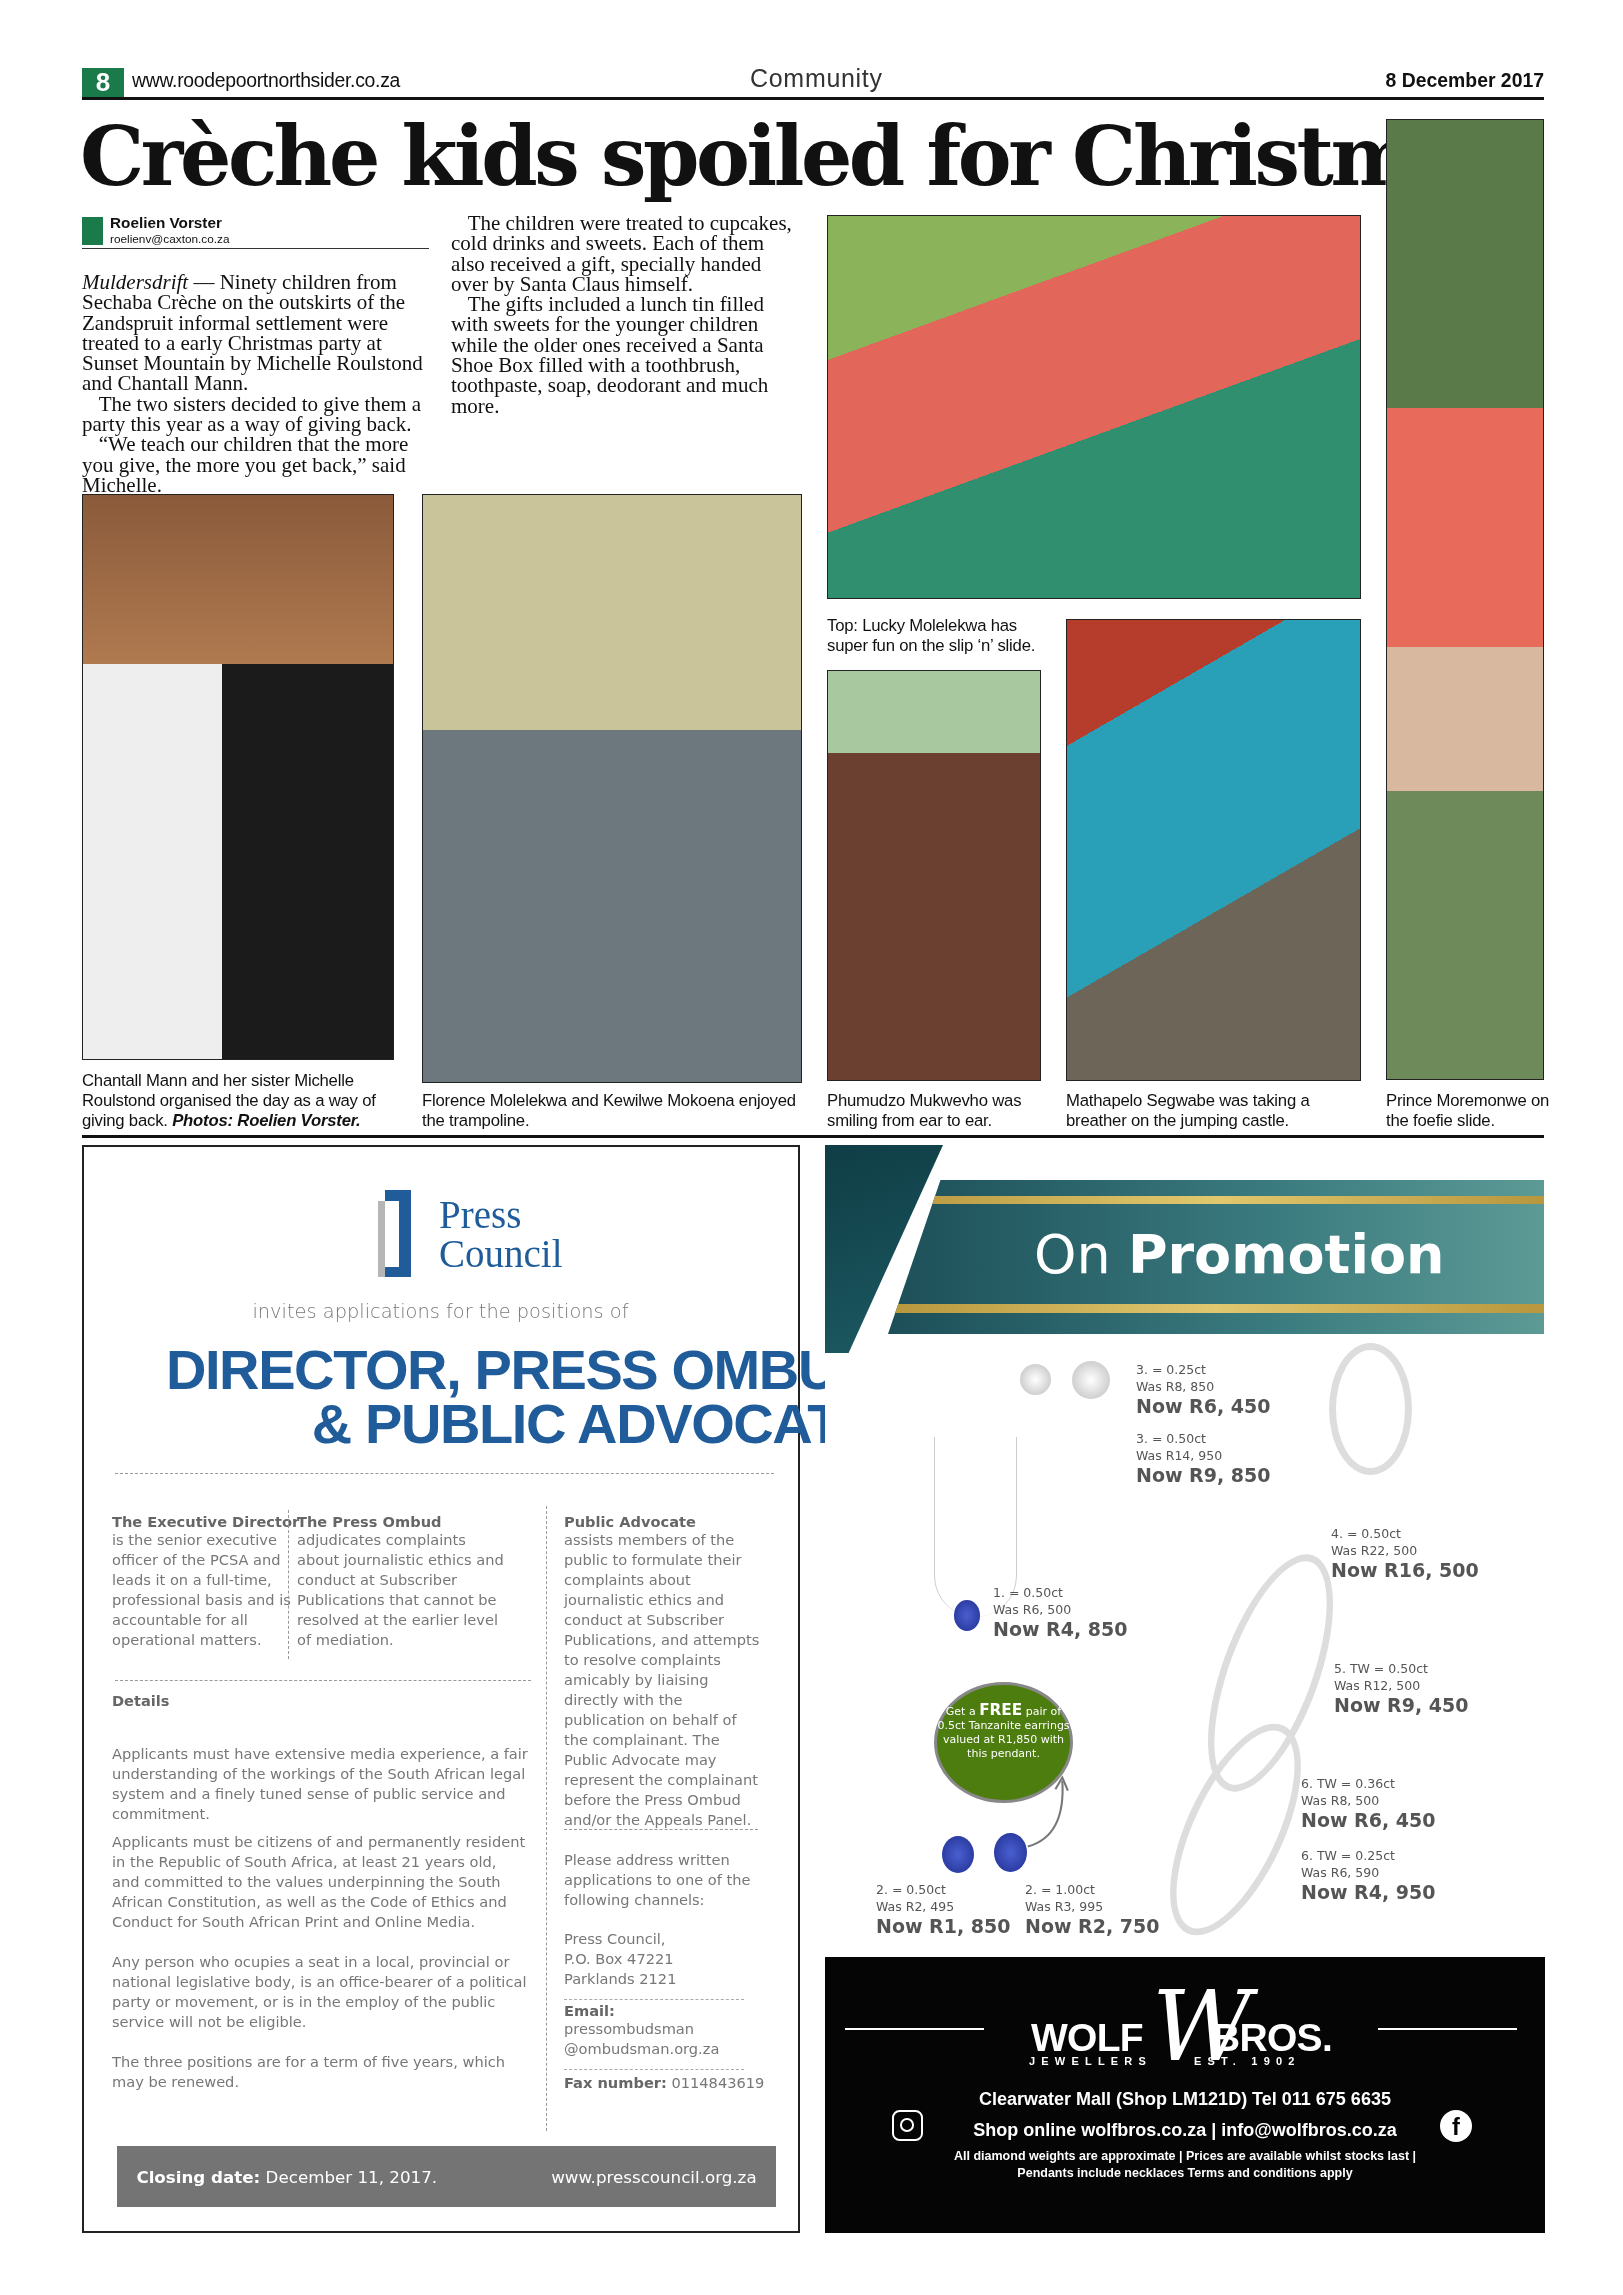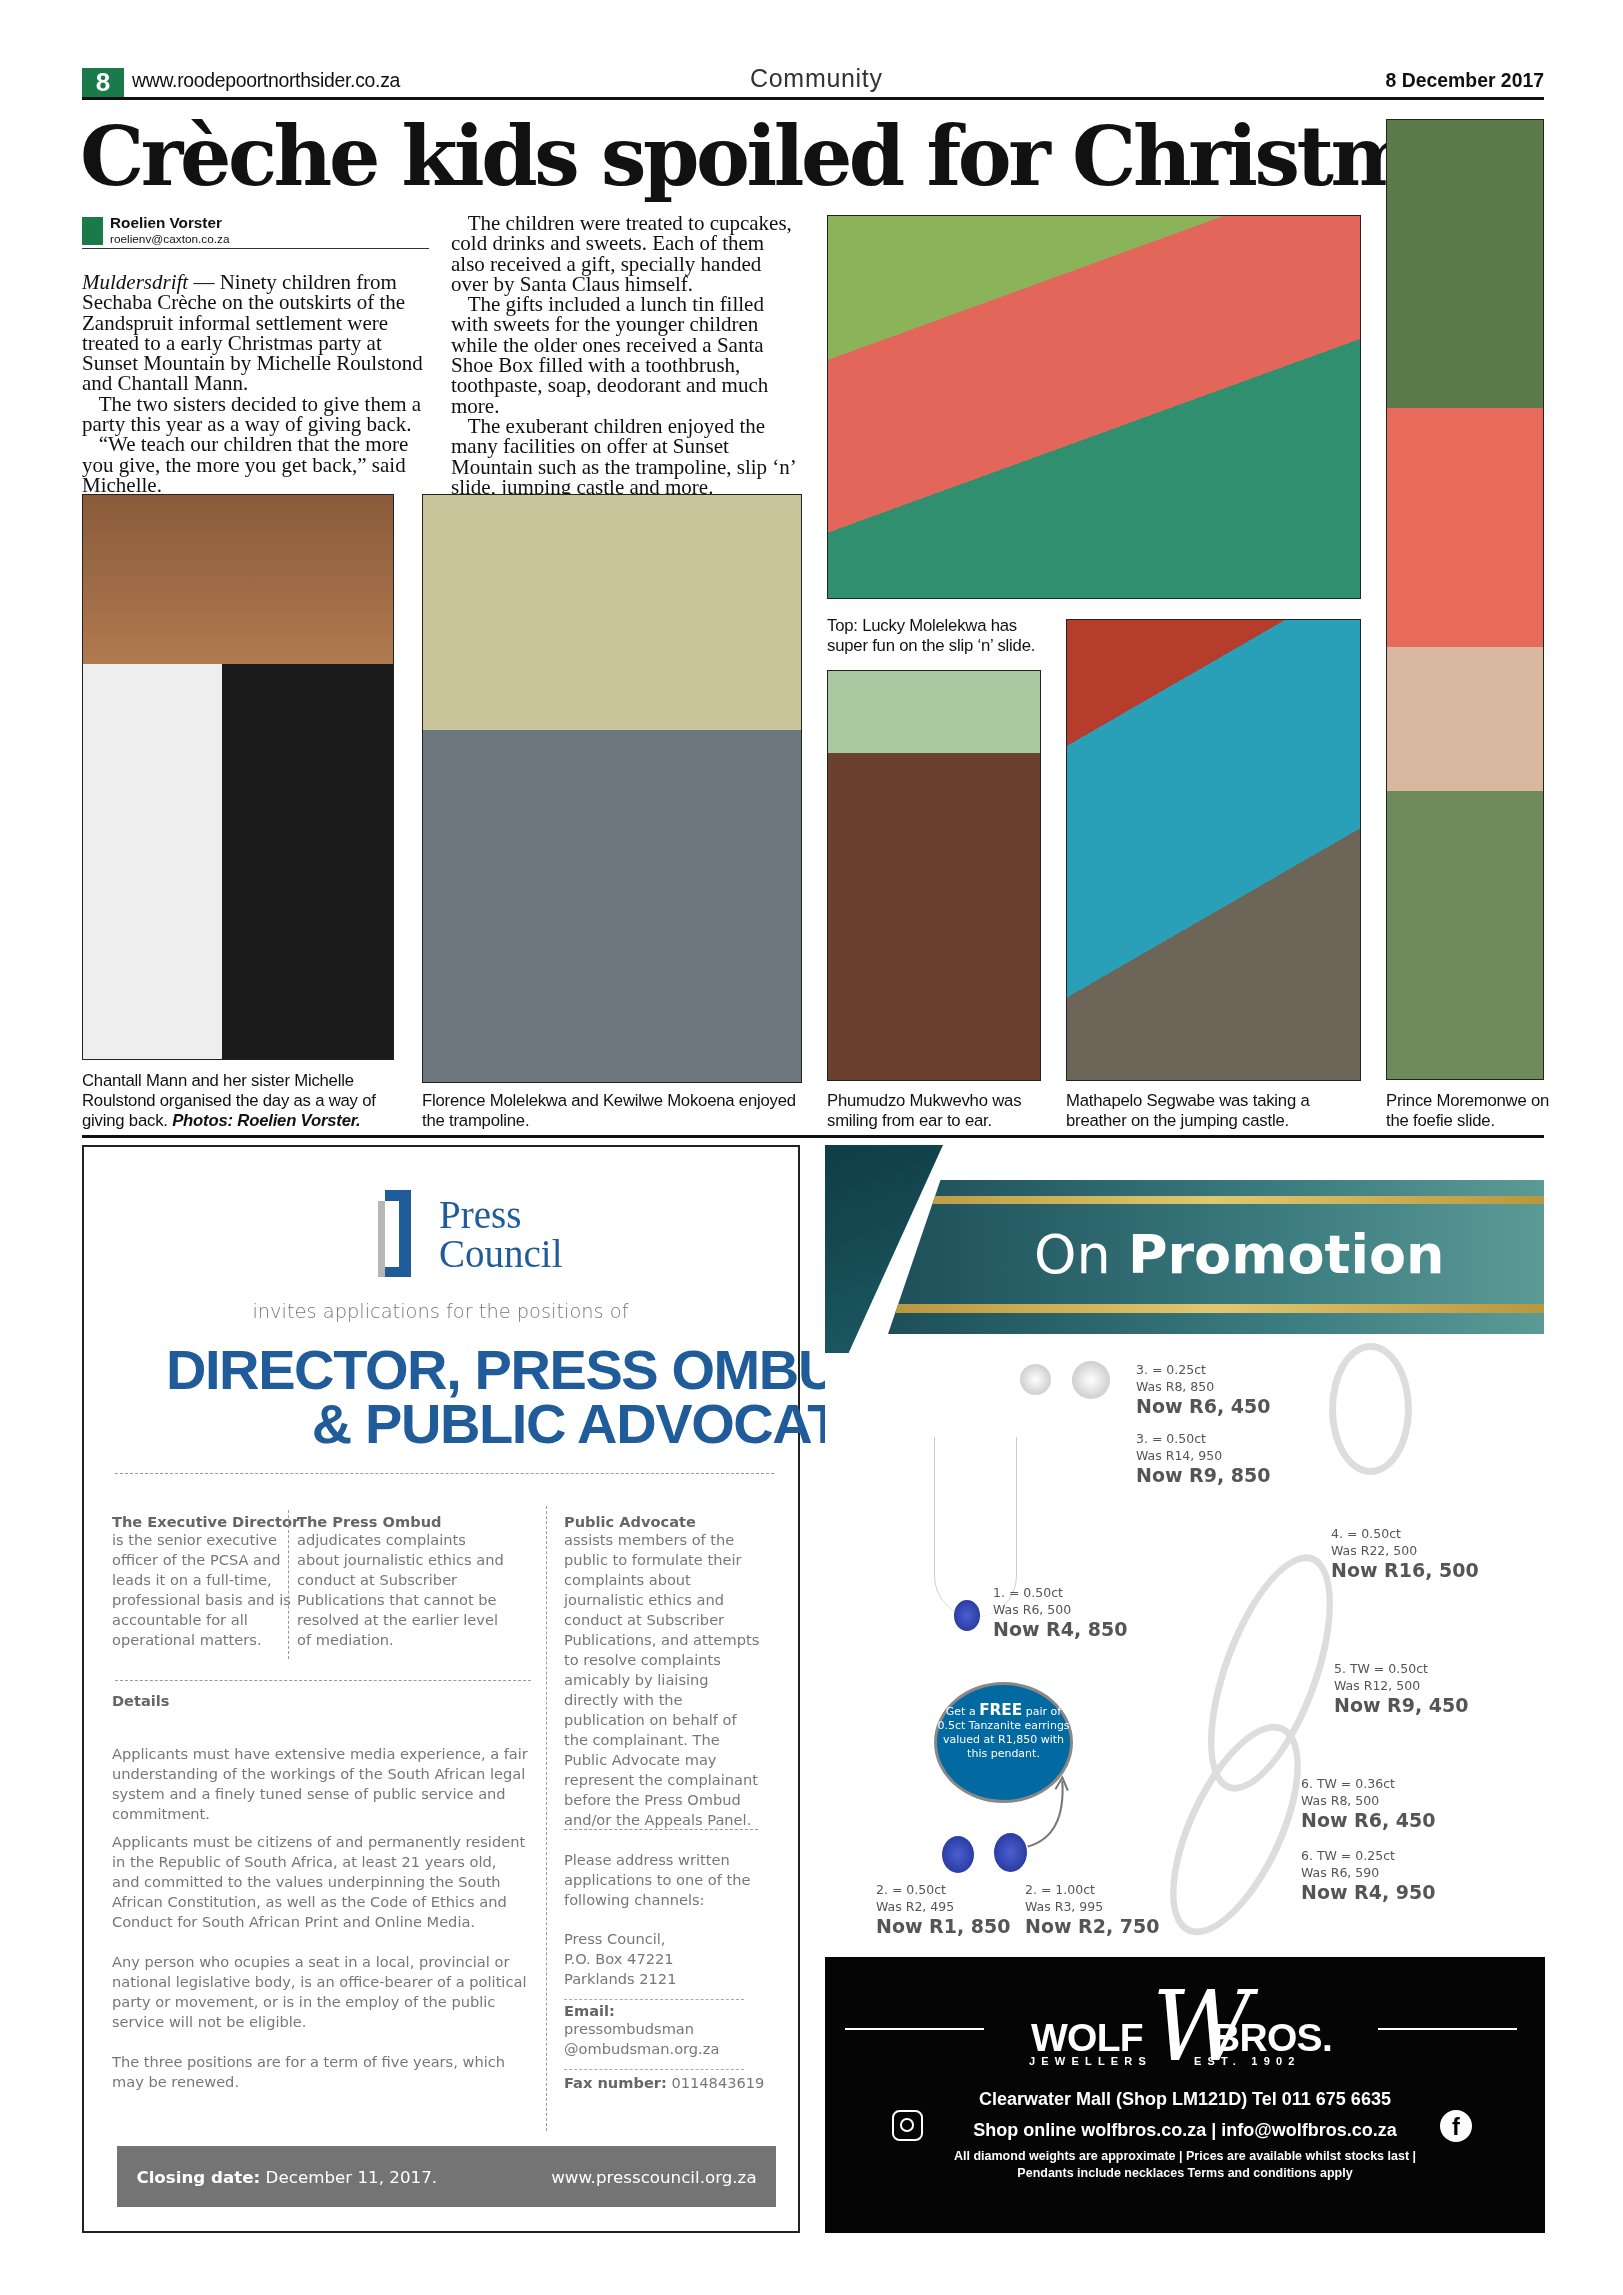--- a/index.html
+++ b/index.html
@@ -57,21 +57,21 @@
   
   .wb-ad{left:825px;top:1145px;width:720px;height:1088px;background:#fff;overflow:hidden}
   .wb-swoosh{left:825px;top:1145px;width:118px;height:208px;background:linear-gradient(160deg,#0f3d45,#1d5a63);clip-path:polygon(0 0,100% 0,20% 100%,0 100%)}
   .wb-banner{left:888px;top:1180px;width:656px;height:154px;background:linear-gradient(90deg,#1d4f58,#3b7c80 60%,#5c9a95);clip-path:polygon(8% 0,100% 0,100% 100%,0 100%)}
   .wb-gold{height:8.3px;background:linear-gradient(90deg,#b8973e,#e0c870,#b8973e)}
   .wb-headline{left:1034px;top:1220px;font:54px "DejaVu Sans",sans-serif;color:#fff;line-height:69px}
   .wb-headline b{font-weight:bold}
   .jw-item{font:12.5px "DejaVu Sans",sans-serif;color:#555;line-height:16.7px}
   .jw-item .now{font:bold 19px "DejaVu Sans",sans-serif;color:#555;line-height:22px}
   .jw-img{border-radius:50%}
-  .free-badge{left:934px;top:1682px;width:139px;height:121px;border-radius:50%;background:#0369a1;border:3.5px solid #888;color:#fff;font:11px "DejaVu Sans",sans-serif;text-align:center;padding-top:18px;line-height:14px}
+  .free-badge{left:934px;top:1682px;width:139px;height:121px;border-radius:50%;background:#4d7c0f;border:3.5px solid #888;color:#fff;font:11px "DejaVu Sans",sans-serif;text-align:center;padding-top:18px;line-height:14px}
   .free-badge b{font-size:15.3px}
   .wb-footer{left:825px;top:1957px;width:720px;height:276px;background:#050505;color:#fff;font-family:"Liberation Sans",sans-serif;text-align:center}
   .wb-line{height:2.1px;background:#fff}
   .wb-logo{left:1031px;top:2016px;font:bold 39px "Liberation Sans",sans-serif;color:#fff;letter-spacing:-0.7px}
   .wb-w{left:1152px;top:1978px;font:italic 97px "DejaVu Serif",serif;color:#fff;line-height:97px}
   .wb-sub{left:1029px;top:2055px;font:bold 11px "Liberation Sans",sans-serif;color:#fff;letter-spacing:6.2px}
   .wb-addr{left:825px;width:720px;top:2089px;font:bold 18px "Liberation Sans",sans-serif;text-align:center;color:#fff}
   .wb-online{left:825px;width:720px;top:2120px;font:bold 18px "Liberation Sans",sans-serif;text-align:center;color:#fff}
   .wb-terms{left:825px;width:720px;top:2148px;font:bold 12.5px "Liberation Sans",sans-serif;text-align:center;color:#fff;line-height:17.4px;padding:0 118px}
   .ig{left:892px;top:2110px;width:30.5px;height:30.5px;border:2.8px solid #fff;border-radius:7.6px}
@@ -95,21 +95,20 @@
 <div class="abs byline-rule"></div>
 
 <div class="abs col col1">
   <p class="lead"><i>Muldersdrift</i><span> — Ninety children from Sechaba Crèche on the outskirts of the Zandspruit informal settlement were treated to a early Christmas party at Sunset Mountain by Michelle Roulstond and Chantall Mann.</span></p>
   <p>The two sisters decided to give them a party this year as a way of giving back.</p>
   <p>“We teach our children that the more you give, the more you get back,” said Michelle.</p>
 </div>
 <div class="abs col col2">
   <p>The children were treated to cupcakes, cold drinks and sweets. Each of them also received a gift, specially handed over by Santa Claus himself.</p>
   <p>The gifts included a lunch tin filled with sweets for the younger children while the older ones received a Santa Shoe Box filled with a toothbrush, toothpaste, soap, deodorant and much more.</p>
-  <p>The exuberant children enjoyed the many facilities on offer at Sunset Mountain such as the trampoline, slip ‘n’ slide, jumping castle and more.</p>
 </div>
 
 <div class="abs photo ph1"></div>
 <div class="abs photo ph2"></div>
 <div class="abs photo ph3"></div>
 <div class="abs photo ph4"></div>
 <div class="abs photo ph5"></div>
 <div class="abs photo ph6"></div>
 
 <div class="abs caption cap1"><span>Chantall Mann and her sister Michelle Roulstond organised the day as a way of giving back. </span><b>Photos: Roelien Vorster.</b></div>

